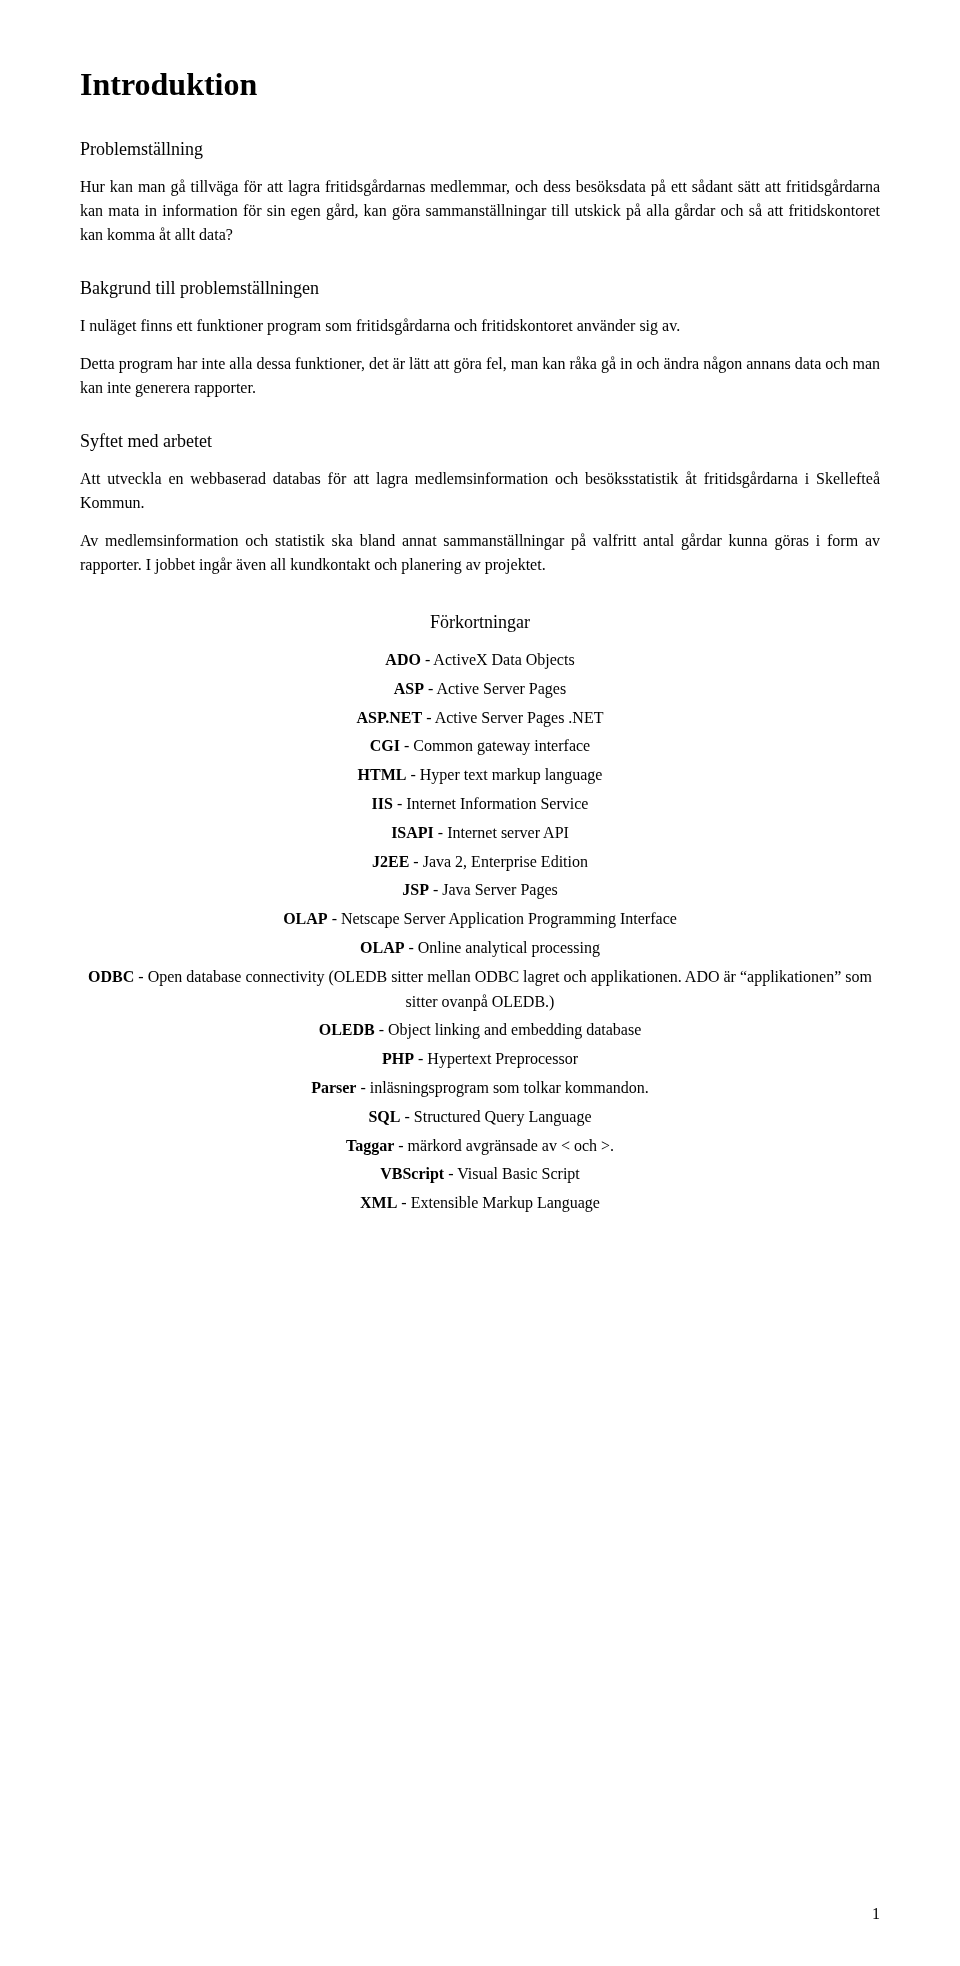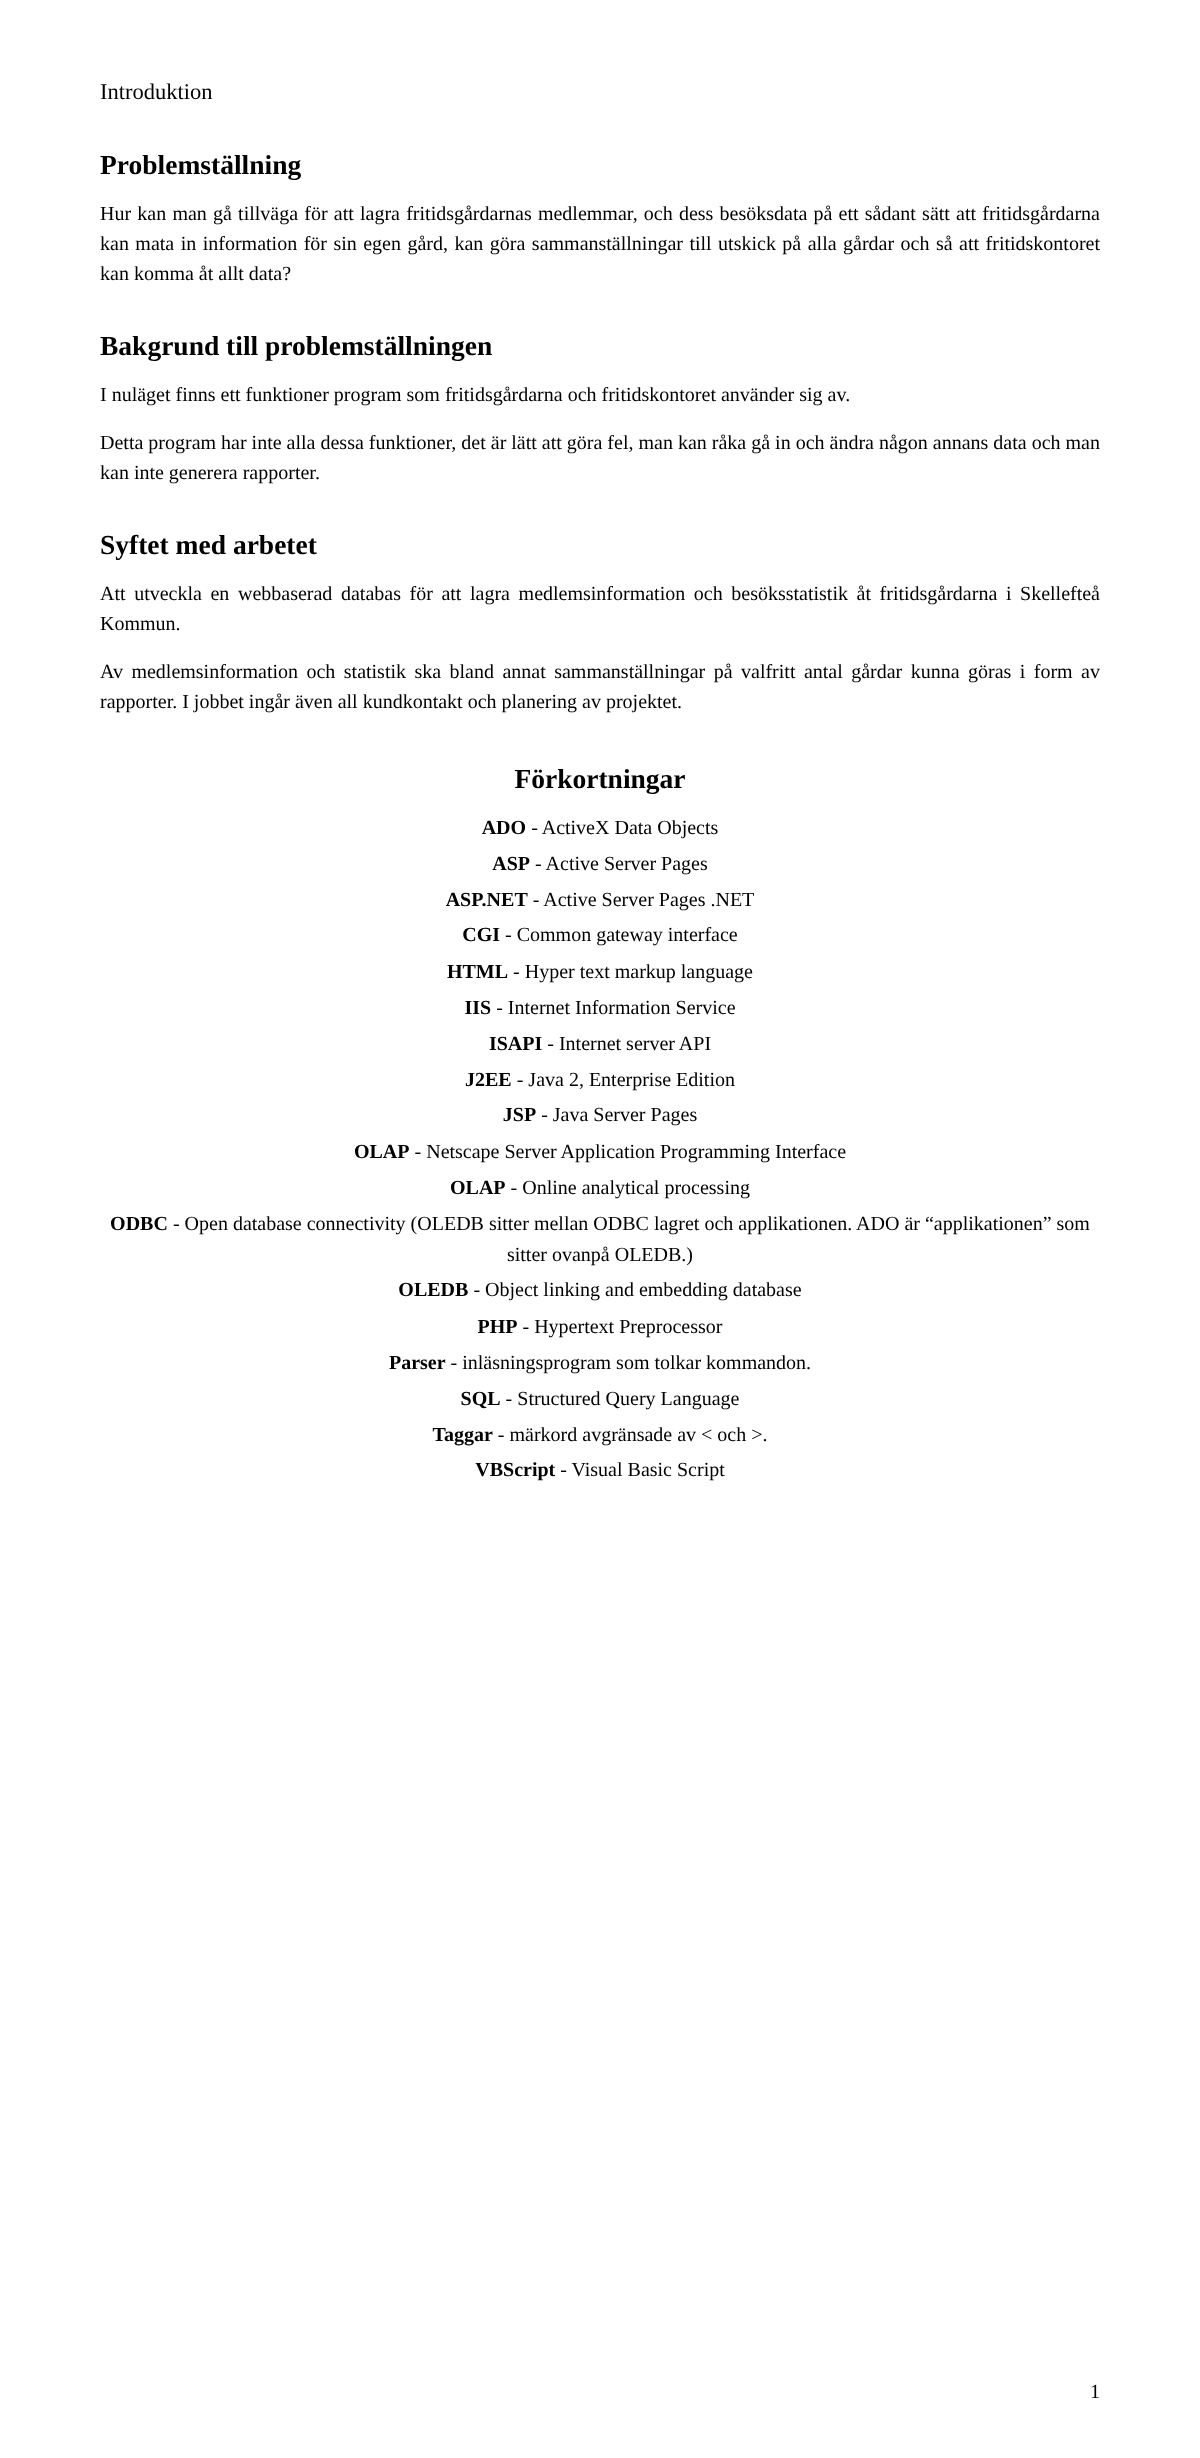--- a/index.html
+++ b/index.html
@@ -15,27 +15,27 @@
       line-height: 1.5;
     }
     .page {
       width: 960px;
       min-height: 1966px;
       margin: 0 auto;
       padding: 60px 80px 80px 80px;
       position: relative;
     }
     h1.page-title {
-      font-size: 18px;
-      font-weight: normal;
+      font-size: 32px;
+      font-weight: bold;
       margin-bottom: 28px;
     }
     h2.section-heading {
-      font-size: 22px;
-      font-weight: bold;
+      font-size: 18px;
+      font-weight: normal;
       margin-top: 28px;
       margin-bottom: 12px;
     }
     p {
       margin-bottom: 14px;
       text-align: justify;
     }
     .abbreviations-section {
       margin-top: 32px;
       text-align: center;
@@ -87,17 +87,18 @@
         <li><strong>JSP</strong> - Java Server Pages</li>
         <li><strong>OLAP</strong> - Netscape Server Application Programming Interface</li>
         <li><strong>OLAP</strong> - Online analytical processing</li>
         <li><strong>ODBC</strong> - Open database connectivity (OLEDB sitter mellan ODBC lagret och applikationen. ADO är “applikationen” som sitter ovanpå OLEDB.)</li>
         <li><strong>OLEDB</strong> - Object linking and embedding database</li>
         <li><strong>PHP</strong> - Hypertext Preprocessor</li>
         <li><strong>Parser</strong> - inläsningsprogram som tolkar kommandon.</li>
         <li><strong>SQL</strong> - Structured Query Language</li>
         <li><strong>Taggar</strong> - märkord avgränsade av &lt; och &gt;.</li>
         <li><strong>VBScript</strong> - Visual Basic Script</li>
+        <li><strong>XML</strong> - Extensible Markup Language</li>
       </ul>
   </div>
 
   <div class="page-number">1</div>
 </div>
 
 </body></html>

